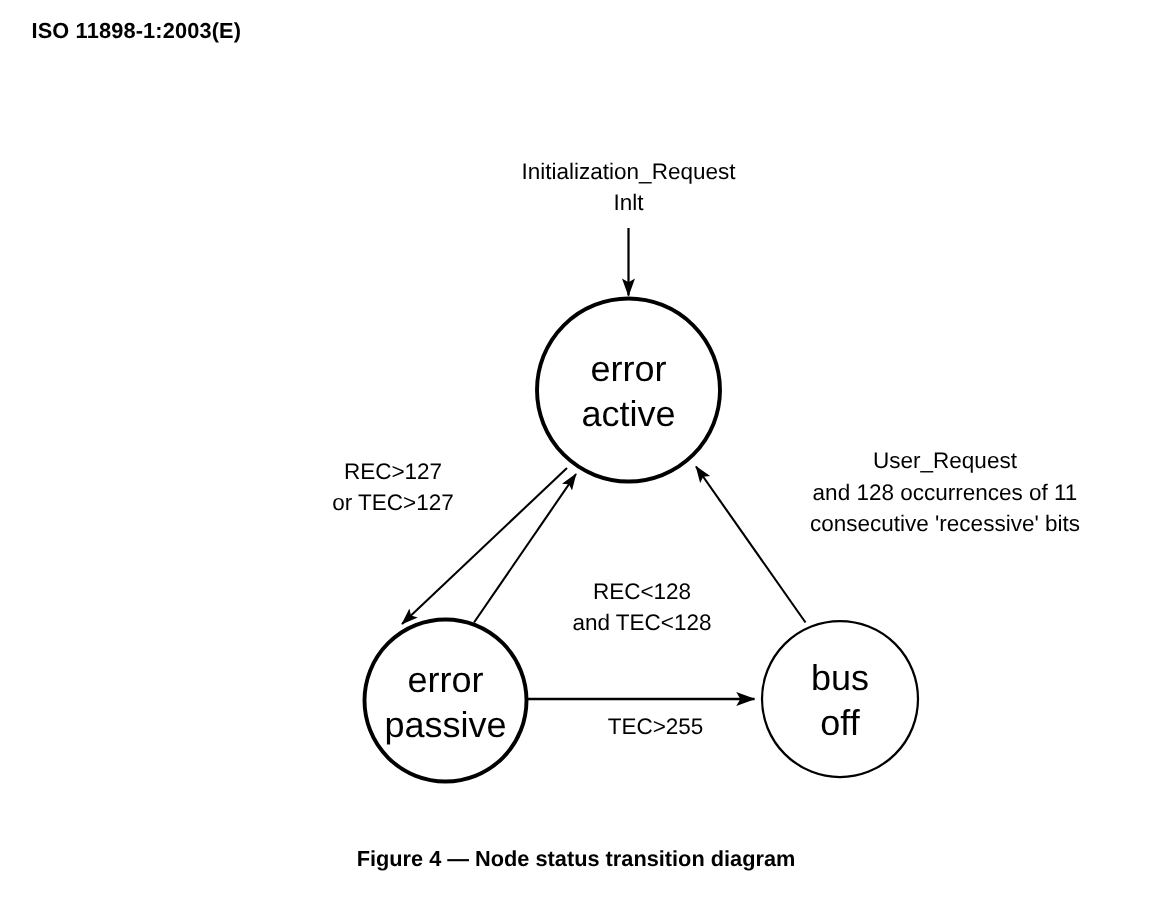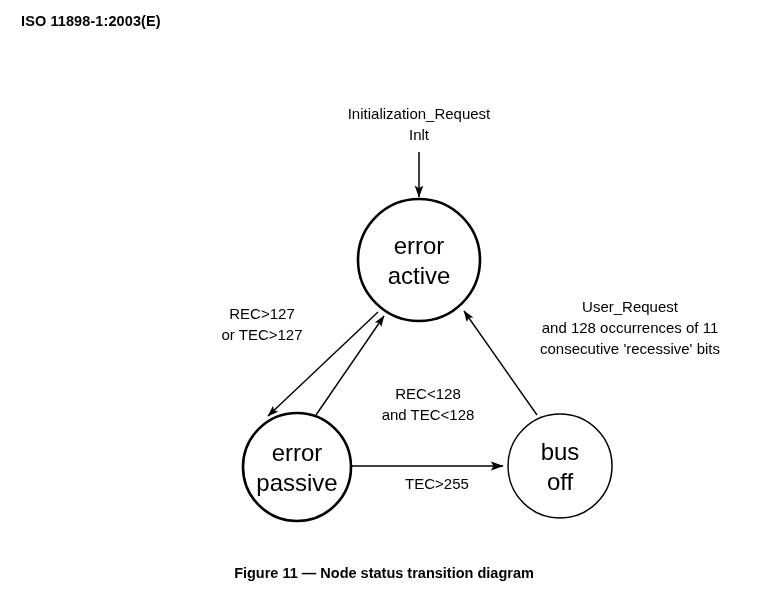--- a/index.html
+++ b/index.html
@@ -128,15 +128,15 @@
       </g>
 
       <g>
         <text class="edge-label" x="630" y="252" text-anchor="middle">User_Request</text>
         <text class="edge-label" x="630" y="273" text-anchor="middle">and 128 occurrences of 11</text>
         <text class="edge-label" x="630" y="294" text-anchor="middle">consecutive 'recessive' bits</text>
       </g>
     </svg>
   </div>
 
-  <div class="caption">Figure 11 — Node status transition diagram</div>
+  <div class="caption">Figure 4 — Node status transition diagram</div>
 
 </div>
 
 </body></html>

